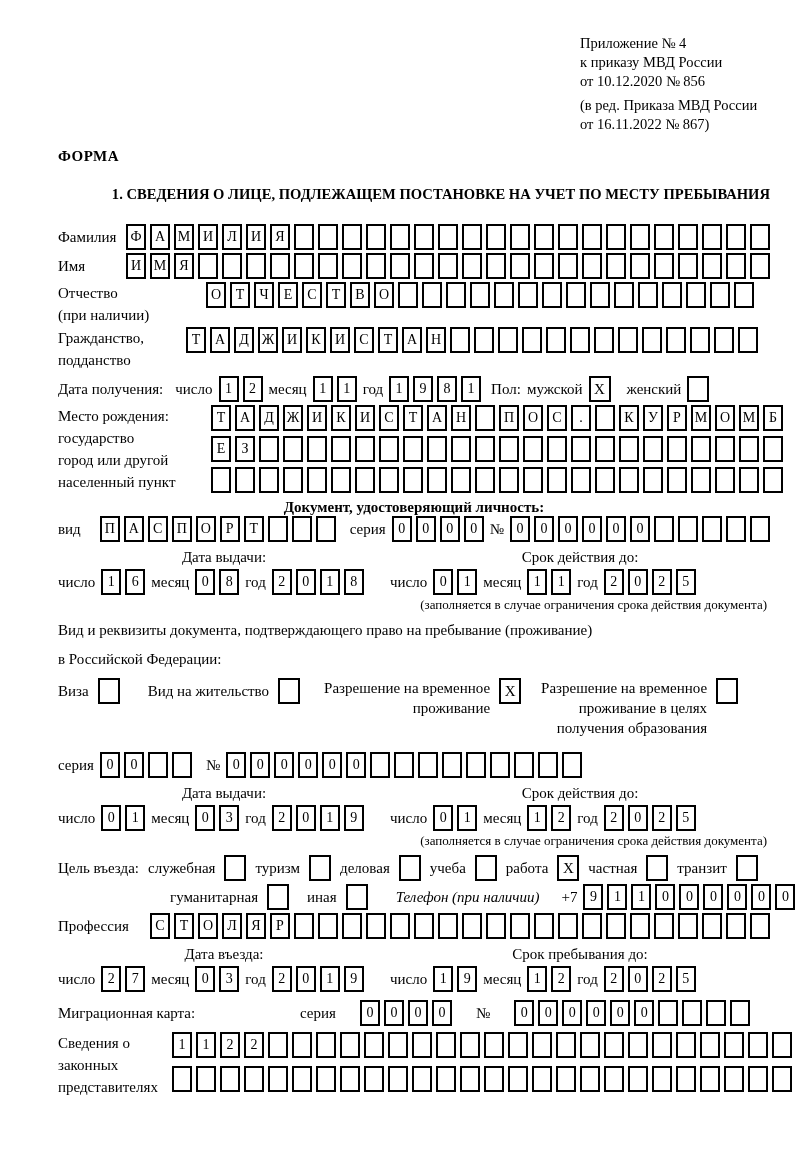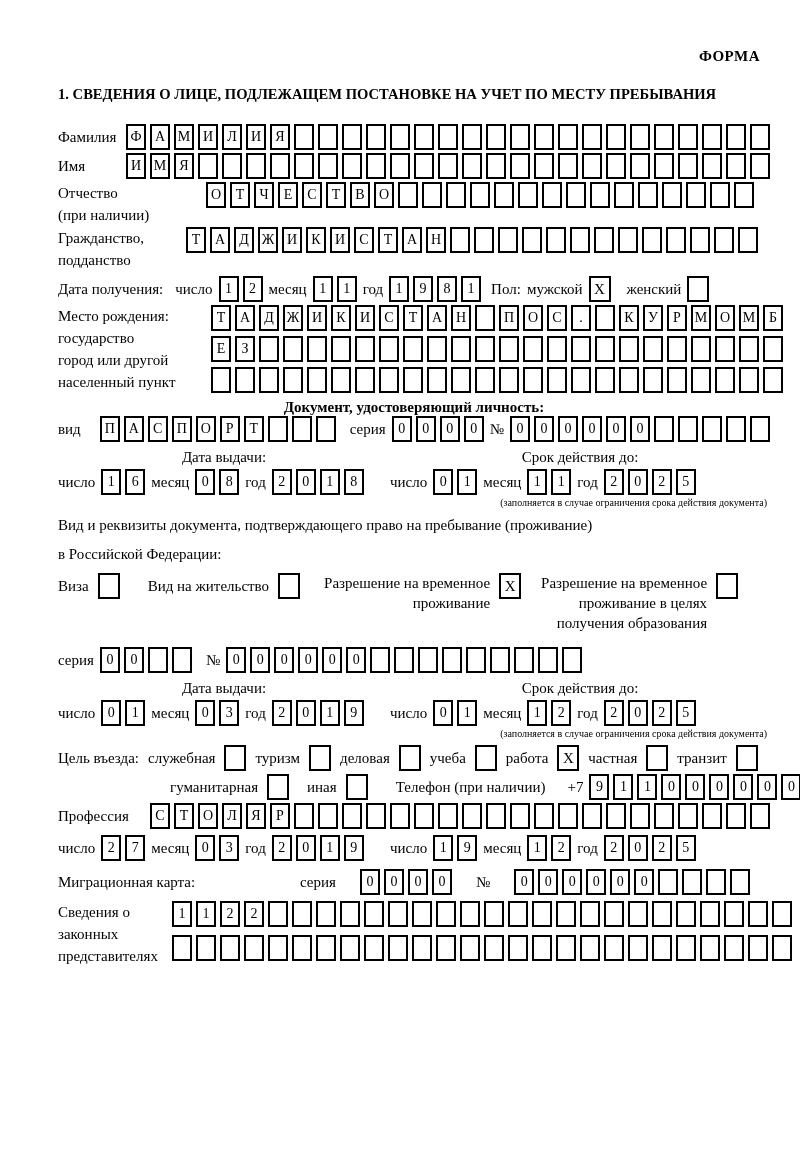--- a/index.html
+++ b/index.html
@@ -2,58 +2,65 @@
 <html><head>
 <meta charset="utf-8">
 <style>
   html,body{margin:0;padding:0;background:#fff;}
   body{width:800px;min-height:1163px;color:#000;font-family:"Liberation Serif","DejaVu Serif",serif;font-size:15px;}
   .page{padding:34px 30px 20px 58px;box-sizing:border-box;width:800px;}
 
   
   .appendix{width:185px;margin-left:auto;margin-right:5px;font-size:14.5px;line-height:19px;}
   .appendix .rev{margin-top:5px;}
-  .forma{font-weight:bold;text-align:right;padding-right:10px;margin-top:14px;font-size:15px;letter-spacing:.5px;}
+  .forma{font-weight:bold;text-align:left;padding-right:10px;margin-top:14px;font-size:15px;letter-spacing:.5px;}
 
   
   .title{text-align:center;font-weight:bold;font-size:15.5px;line-height:22px;margin-top:16px;}
   .tline{display:inline-block;width:62px;border-bottom:2.5px solid #333;height:14px;margin-left:14px;}
-  .sect{font-weight:bold;font-size:14.6px;text-align:left;margin-top:21px;}
+  .sect{font-weight:bold;font-size:14.6px;text-align:right;margin-top:21px;}
 
   
   .frow{display:flex;align-items:flex-start;column-gap:6px;margin-bottom:3px;}
   .lbl{line-height:26px;white-space:nowrap;}
   .lbl2{line-height:22px;white-space:nowrap;}
   .cells{display:inline-flex;gap:4px;flex:none;}
   .cell{width:20px;height:26px;border:2px solid #000;box-sizing:border-box;display:inline-flex;align-items:center;justify-content:center;font-size:14px;line-height:1;flex:none;background:#fff;}
   .cb{width:22px;height:26px;border:2px solid #000;box-sizing:border-box;display:inline-flex;align-items:center;justify-content:center;font-size:15px;flex:none;background:#fff;}
   .w63{width:63px;} .w122{width:122px;} .w142{width:142px;} .w52{width:46px;} .w89{width:89px;}
   .stack{display:flex;flex-direction:column;row-gap:5px;} .mt8{margin-top:8px;gap:24px;} .mt6{margin-top:0;}
 
   
   .datepair{display:flex;margin-top:6px;}
   .dcol1{width:332px;} .dcol2{flex:1;}
   .dhead{text-align:center;line-height:18px;margin-bottom:3px;}
   .drow{display:flex;align-items:center;column-gap:6px;}
-  .note{font-size:10px;text-align:right;padding-right:3px;margin-top:2px;margin-bottom:6px;}
+  .note{font-size:13px;text-align:right;padding-right:3px;margin-top:2px;margin-bottom:6px;}
 
   
   .optrow{display:flex;align-items:flex-start;column-gap:10px;margin-top:8px;}
   .optc{text-align:right;line-height:20px;white-space:nowrap;}
   .pair{display:flex;align-items:flex-start;column-gap:9px;}
 
   .indent112{margin-left:112px;}
   .reps{display:flex;margin-top:6px;}
   .replbl{width:114px;line-height:22px;flex:none;}
 </style>
 </head>
 <body>
 
 <div class="page">
 
+  <div class="appendix">
+    <div>Приложение № 4</div>
+    <div>к приказу МВД России</div>
+    <div>от 10.12.2020 № 856</div>
+    <div class="rev">(в ред. Приказа МВД России</div>
+    <div>от 16.11.2022 № 867)</div>
+  </div>
   <div class="forma">ФОРМА</div>
 
   <div class="title">
   </div>
 
   <div class="sect">1. СВЕДЕНИЯ О ЛИЦЕ, ПОДЛЕЖАЩЕМ ПОСТАНОВКЕ НА УЧЕТ ПО МЕСТУ ПРЕБЫВАНИЯ</div>
 
   <div class="frow" style="margin-top:21px;">
     <span class="lbl w63">Фамилия</span>
     <span class="cells">
@@ -526,21 +533,21 @@
 
   <div class="frow indent112">
     <span class="pair">
       <span class="lbl">гуманитарная</span>
       <span class="cb"></span>
     </span>
     <span class="pair" style="margin-left:12px;">
       <span class="lbl">иная</span>
       <span class="cb"></span>
     </span>
-    <span class="lbl" style="margin-left:22px;">Телефон (при наличии)</span>
+    <span class="lbl" style="margin-left:22px;font-style:italic;">Телефон (при наличии)</span>
     <span class="lbl" style="margin-left:16px;">+7</span>
     <span class="cells">
         <span class="cell">9</span>
         <span class="cell">1</span>
         <span class="cell">1</span>
         <span class="cell">0</span>
         <span class="cell">0</span>
         <span class="cell">0</span>
         <span class="cell">0</span>
         <span class="cell">0</span>
@@ -575,20 +582,21 @@
         <span class="cell"></span>
         <span class="cell"></span>
         <span class="cell"></span>
         <span class="cell"></span>
         <span class="cell"></span>
       </span>
   </div>
 
   <div class="datepair">
     <div class="dcol1">
+      <div class="dhead">Дата въезда:</div>
       <div class="drow">
         <span class="lbl">число</span>
         <span class="cells">
             <span class="cell">2</span>
             <span class="cell">7</span>
           </span>
         <span class="lbl">месяц</span>
         <span class="cells">
             <span class="cell">0</span>
             <span class="cell">3</span>
@@ -596,20 +604,21 @@
         <span class="lbl">год</span>
         <span class="cells">
             <span class="cell">2</span>
             <span class="cell">0</span>
             <span class="cell">1</span>
             <span class="cell">9</span>
           </span>
       </div>
     </div>
     <div class="dcol2">
+      <div class="dhead">Срок пребывания до:</div>
       <div class="drow">
         <span class="lbl">число</span>
         <span class="cells">
             <span class="cell">1</span>
             <span class="cell">9</span>
           </span>
         <span class="lbl">месяц</span>
         <span class="cells">
             <span class="cell">1</span>
             <span class="cell">2</span>

